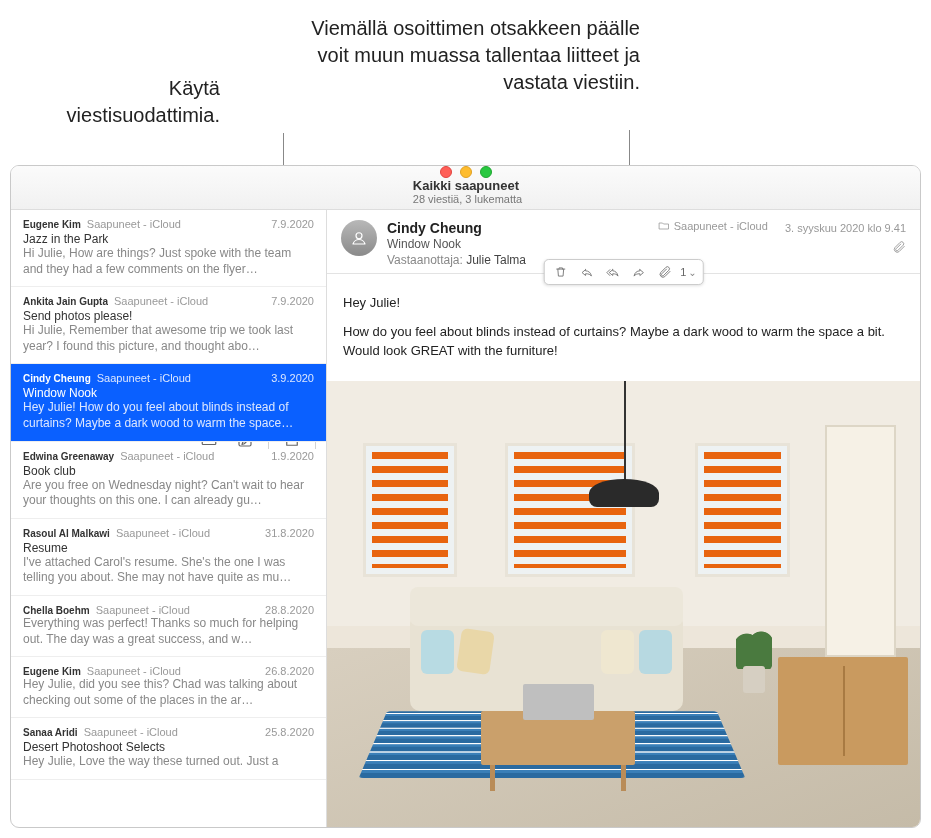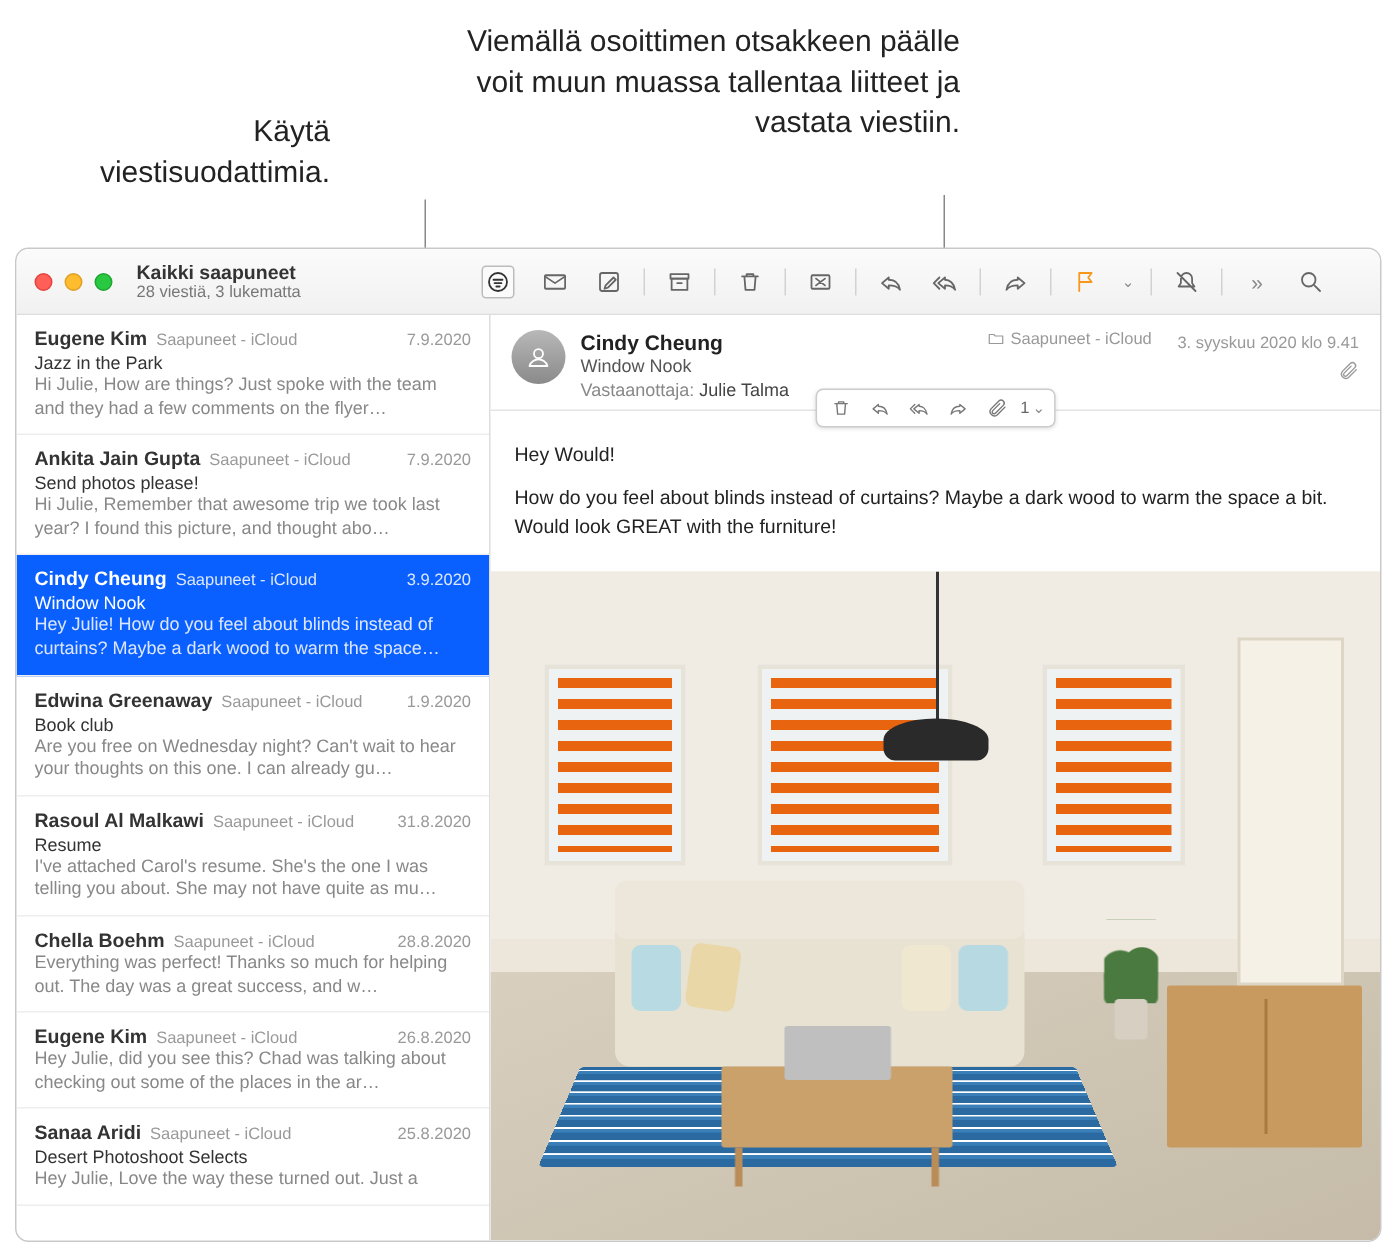--- a/index.html
+++ b/index.html
@@ -28,20 +28,21 @@
     overflow: hidden;
     background: #fff;
     box-shadow: 0 0 0 rgba(0,0,0,0);
   }
   .titlebar {
     height: 44px;
     display: flex;
     align-items: center;
     border-bottom: 1px solid #ddd;
     background: linear-gradient(#fbfbfb,#f1f1f1);
+    flex-direction: column;
   }
   .traffic { display:flex; gap:8px; padding:0 12px; }
   .dot { width:12px; height:12px; border-radius:50%; }
   .dot.r{background:#ff5f57;border:1px solid #e14440;}
   .dot.y{background:#febc2e;border:1px solid #dfa023;}
   .dot.g{background:#28c840;border:1px solid #1fa531;}
   .mailbox-title { margin-left: 4px; flex: 0 0 230px; }
   .mailbox-title .t1 { font-weight:700; font-size:13px; color:#333;}
   .mailbox-title .t2 { font-size:11px; color:#777;}
   .filter-btn {
@@ -52,21 +53,21 @@
   .tbtn { width:30px;height:24px;display:flex;align-items:center;justify-content:center;color:#666;cursor:pointer; border-radius:3px;}
   .tsep{width:1px;height:18px;background:#d2d2d2;margin:0 2px;}
   .flag-icon-orange { color:#f7981d; }
   .chev{font-size:10px;color:#888;}
 
   .body-split{display:flex; height:calc(100% - 44px);}
   .sidebar{width:316px;border-right:1px solid #ddd;overflow-y:hidden;}
   .msg-item{padding:8px 12px 9px;border-bottom:1px solid #eee;cursor:pointer;}
   .msg-item.selected{background:#0a60ff;color:#fff;}
   .msg-row1{display:flex;align-items:baseline;gap:6px;}
-  .msg-sender{font-weight:700;font-size:13px;flex:0 1 auto;white-space:nowrap;overflow:hidden;text-overflow:ellipsis;}
+  .msg-sender{font-weight:700;font-size:10px;flex:0 1 auto;white-space:nowrap;overflow:hidden;text-overflow:ellipsis;}
   .msg-box{font-size:11px;color:#999;flex:1;white-space:nowrap;overflow:hidden;}
   .msg-date{font-size:11px;color:#999;flex:0 0 auto;}
   .msg-item.selected .msg-box,.msg-item.selected .msg-date{color:#dce7ff;}
   .msg-subject{font-size:12px;margin-top:2px;}
   .msg-preview{font-size:12px;color:#888;line-height:1.3;max-height:32px;overflow:hidden;}
   .msg-item.selected .msg-preview{color:#dce7ff;}
 
   .content{flex:1;display:flex;flex-direction:column;overflow:hidden;}
   .hdr{padding:10px 14px 6px;border-bottom:1px solid #e3e3e3;position:relative;}
   .hdr-top{display:flex;gap:10px;}
@@ -359,21 +360,21 @@
               </svg>
             </div>
           <div class="hcount">
               <span>1</span>
               <span class="chev">⌄</span>
             </div>
         </div>
       </div>
 
       <div class="msg-body">
-        <p>Hey Would!</p>
+        <p>Hey Julie!</p>
         <p>How do you feel about blinds instead of curtains? Maybe a dark wood to warm the space a bit. Would look GREAT with the furniture!</p>
       </div>
 
       <div class="photo">
         <div class="wall"></div>
         <div class="floor"></div>
         <div class="win winL">
             <div class="blinds"></div>
           </div>
         <div class="win winM">

